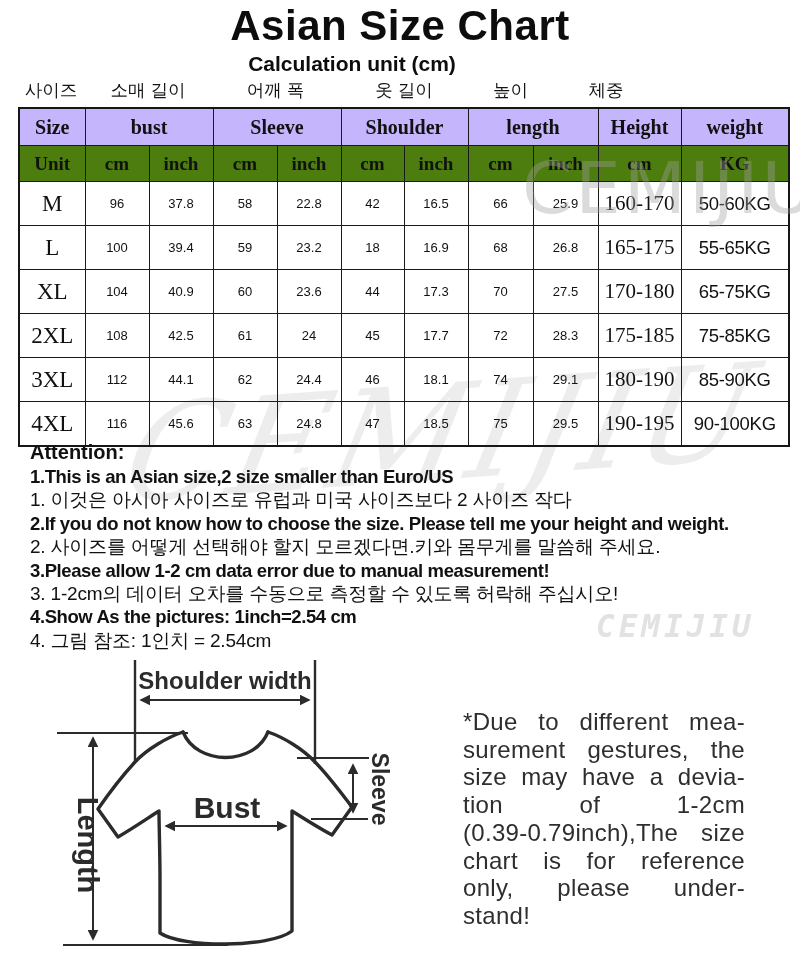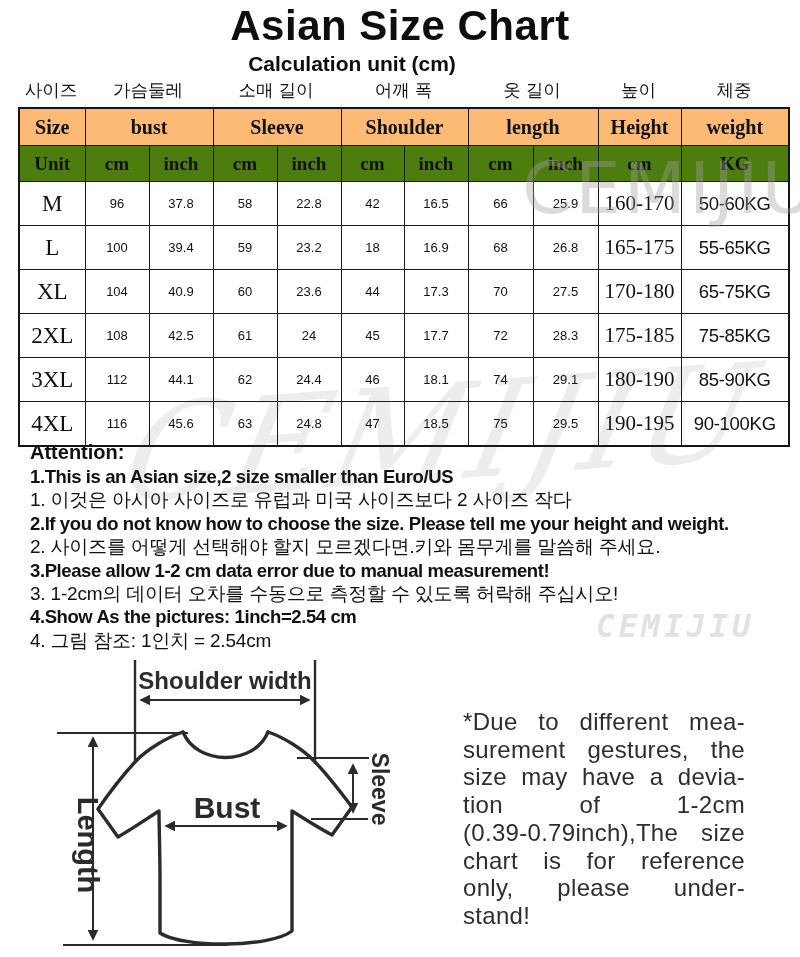--- a/index.html
+++ b/index.html
@@ -28,21 +28,21 @@
 
   
   .size-table{
     position:absolute;left:18px;top:107px;border-collapse:collapse;
     table-layout:fixed;border:2.5px solid #161616;
   }
   .size-table th,.size-table td{
     border:1.6px solid #1a1a1a;text-align:center;vertical-align:middle;padding:0;
   }
   .size-table thead th{
-    background:#fdba74;font-family:"Liberation Serif",serif;
+    background:#c4b5fd;font-family:"Liberation Serif",serif;
     font-size:20px;font-weight:bold;height:36px;
   }
   .unit-cell{
     background:#4d7c0f;font-family:"Liberation Serif",serif;
     font-size:19px;font-weight:bold;height:35px;
   }
   .size-table tbody td{height:43px;background:#fff;}
   .size-cell{font-family:"Liberation Serif",serif;font-size:23px;font-weight:normal;}
   .num-cell{font-family:"Liberation Sans",sans-serif;font-size:13px;font-weight:normal;margin-left:10px;}
   .range-cell{font-family:"Liberation Serif",serif;font-size:21px;font-weight:normal;}
@@ -84,21 +84,20 @@
 </head>
 <body>
 
 <div class="page">
 
   <div class="title">Asian Size Chart</div>
   <div class="subtitle">Calculation unit (cm)</div>
 
   <div class="korean-labels" id="koreanLabels">
       <div class="kl" style="width: 66px;">사이즈</div>
-      <div class="kl" style="width: 128px;">가슴둘레</div>
       <div class="kl" style="width: 128px;">소매 길이</div>
       <div class="kl" style="width: 127px;">어깨 폭</div>
       <div class="kl" style="width: 130px;">옷 길이</div>
       <div class="kl" style="width: 83px;">높이</div>
       <div class="kl" style="width: 108px;">체중</div>
     </div>
 
   <table class="size-table">
     <colgroup>
       <col style="width:66px">

